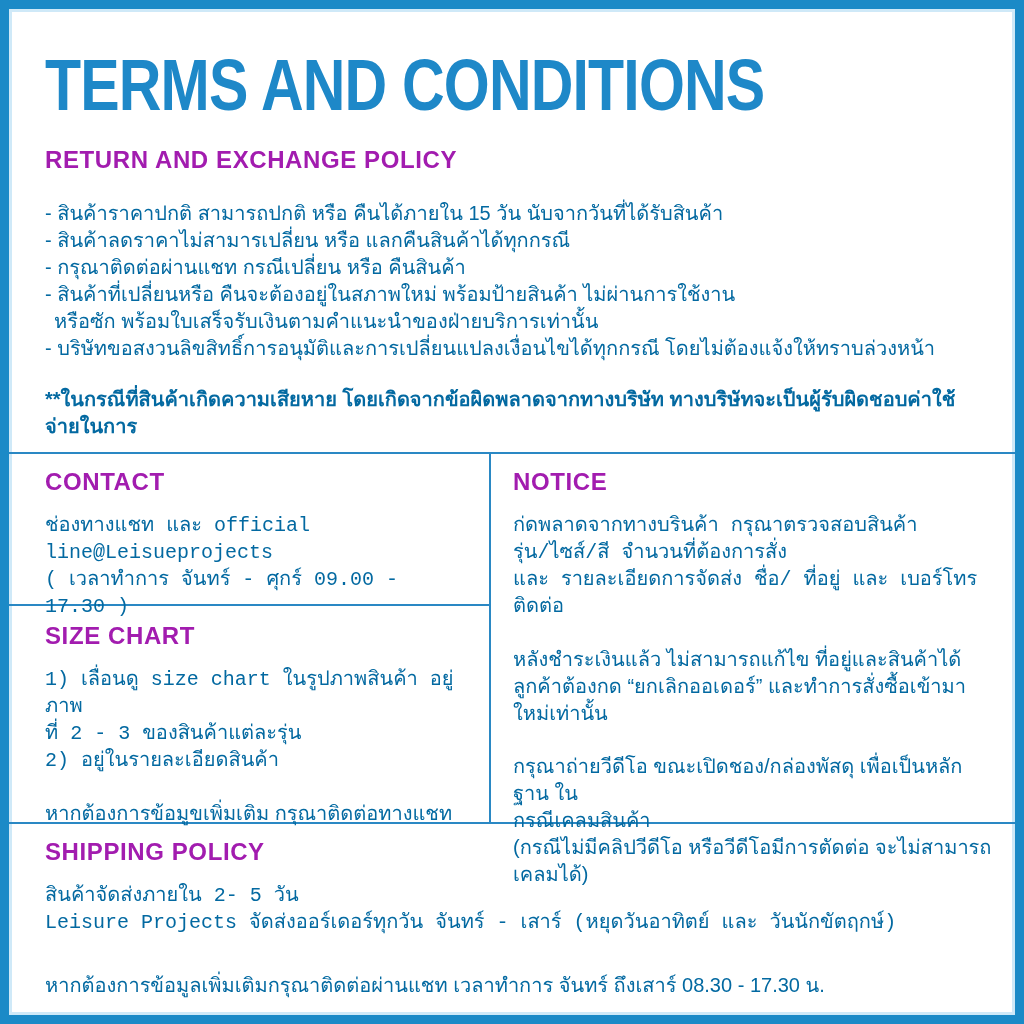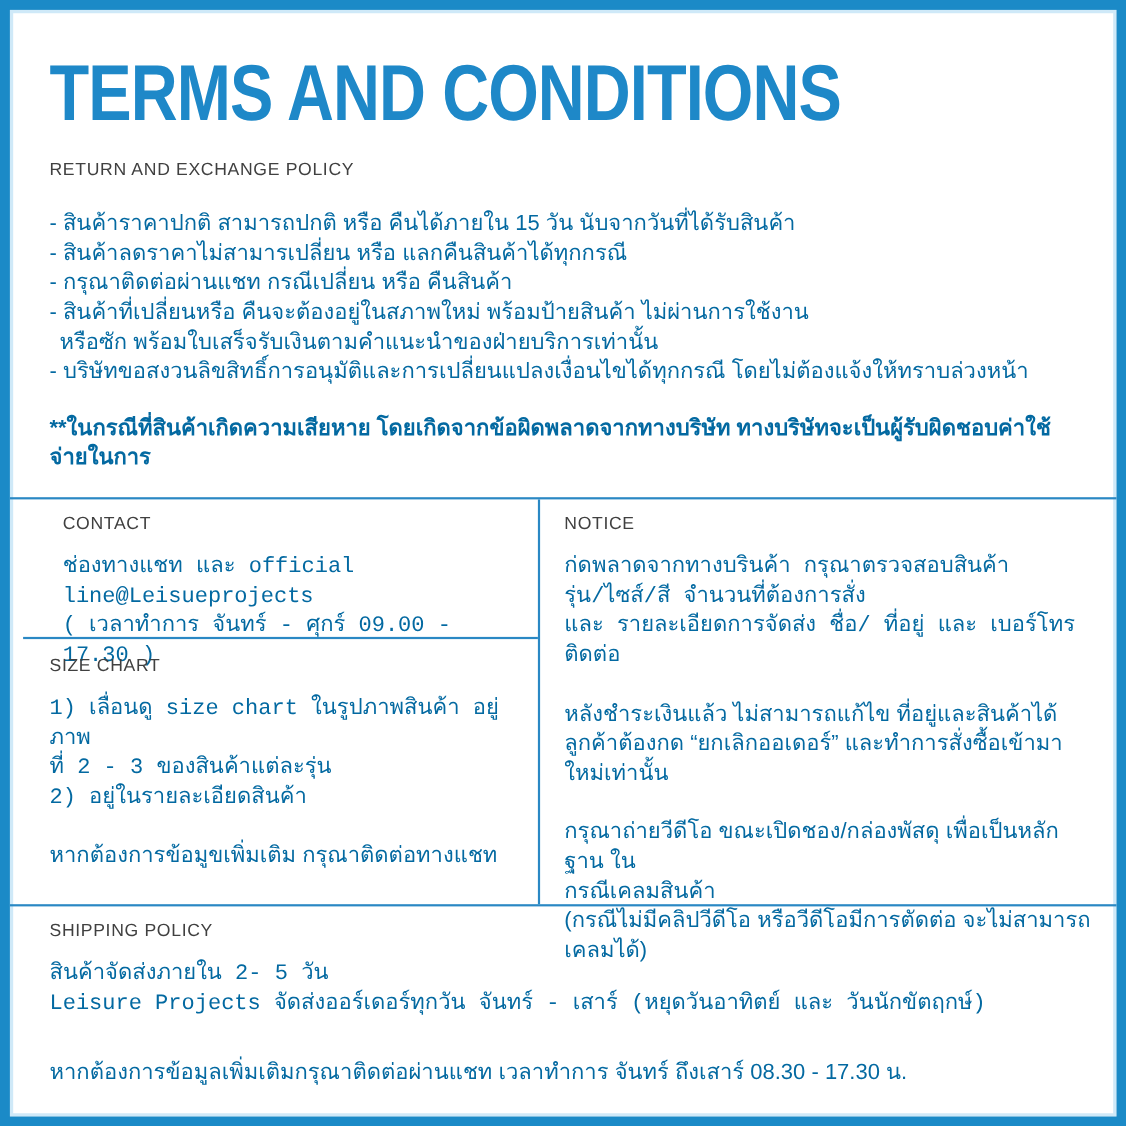--- a/index.html
+++ b/index.html
@@ -28,23 +28,23 @@
     font-weight: bold;
     font-size: 72px;
     line-height: 66px;
     letter-spacing: -1px;
     transform: scaleX(0.82);
     transform-origin: left center;
     white-space: nowrap;
     margin-top: 10px;
   }
   .section-heading {
-    color: #404040;
-    font-weight: normal;
-    font-size: 16px;
+    color: #a21caf;
+    font-weight: bold;
+    font-size: 24px;
     letter-spacing: 0.6px;
   }
   .top-section .section-heading { margin-top: 28px; }
   .body-text {
     color: #0369a1;
     font-size: 20px;
     line-height: 27px;
   }
   .bullet-list { margin-top: 26px; }
   .bullet-line.indent { padding-left: 9px; }
@@ -54,24 +54,23 @@
     height: 370px;
     display: flex;
     border-bottom: 2px solid #2a88c4;
   }
   .left-col {
     width: 482px;
     border-right: 2px solid #2a88c4;
     display: flex; flex-direction: column;
   }
   .contact-box {
-    height: 127px;
+    height: 152px;
     border-bottom: 2px solid #2a88c4;
     padding: 14px 20px 0 36px;
-    margin-left: 12px;
   }
   .sizechart-box {
     flex: 1;
     padding: 16px 20px 0 36px;
   }
   .right-col {
     flex: 1;
     padding: 14px 20px 0 22px;
   }
   .box-heading-gap { margin-top: 16px; font-family: Liberation Mono, monospace; }

